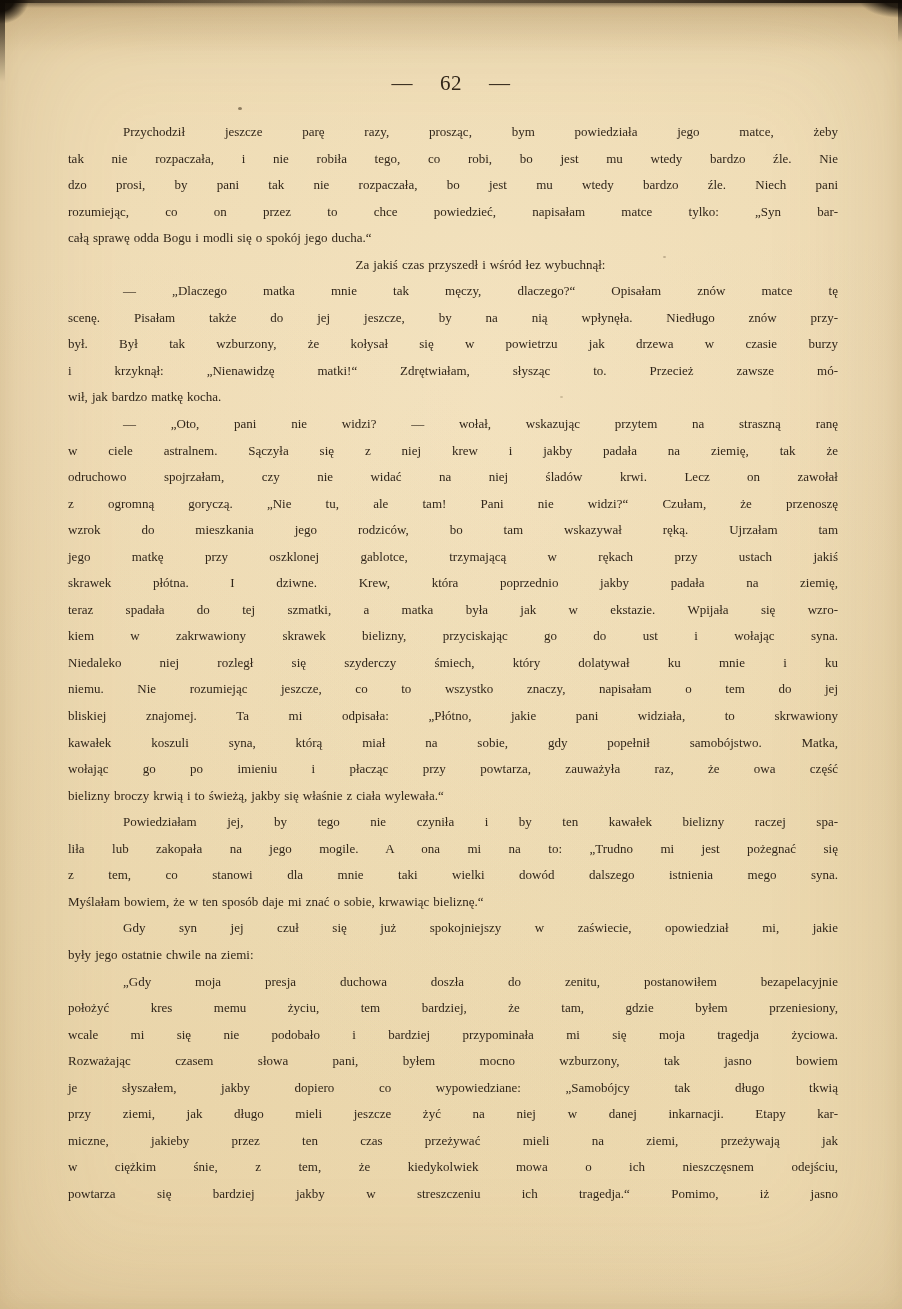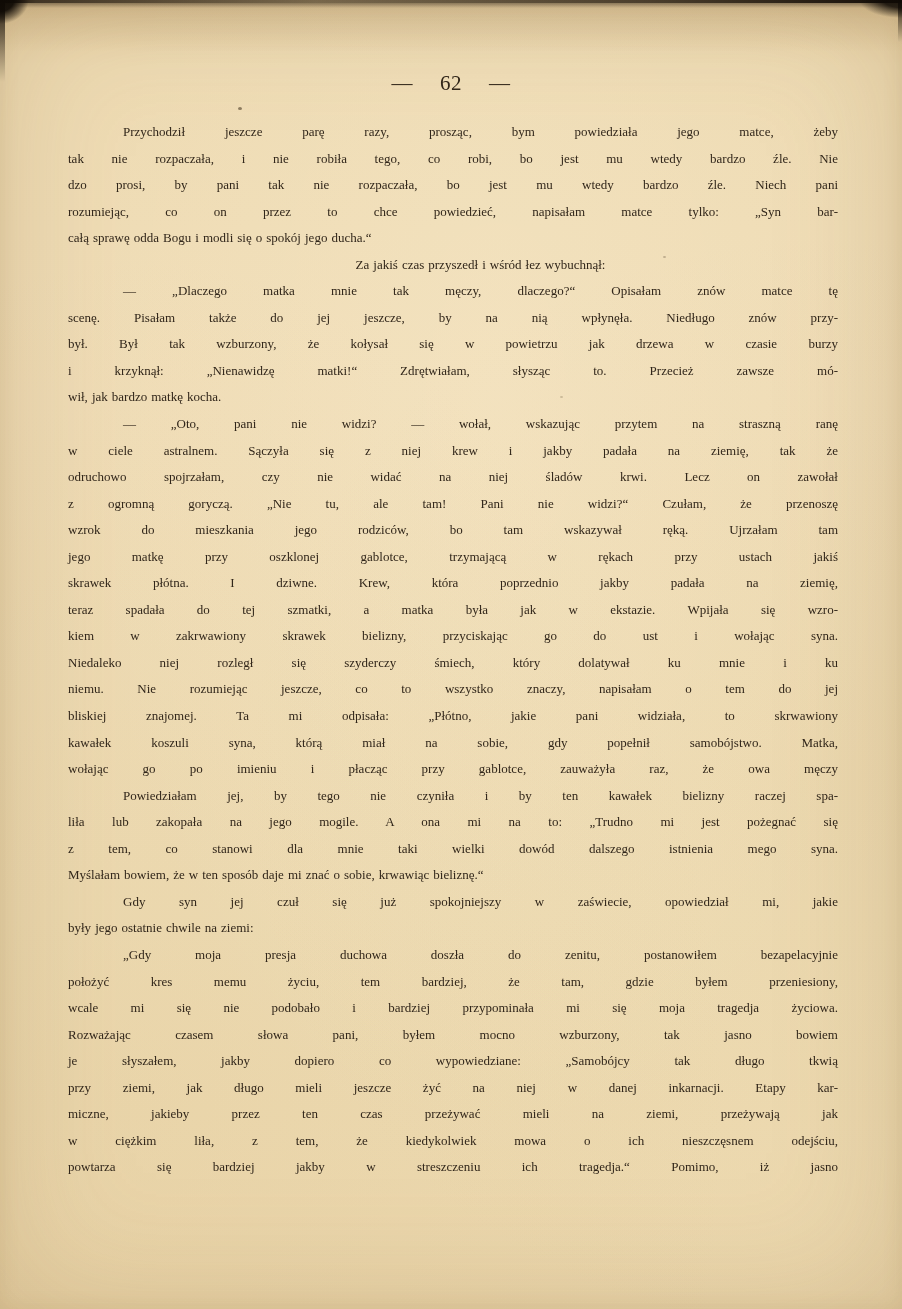--- a/index.html
+++ b/index.html
@@ -104,38 +104,39 @@
         <div class="line just">z ogromną goryczą. „Nie tu, ale tam! Pani nie widzi?“ Czułam, że przenoszę</div>
         <div class="line just">wzrok do mieszkania jego rodziców, bo tam wskazywał ręką. Ujrzałam tam</div>
         <div class="line just">jego matkę przy oszklonej gablotce, trzymającą w rękach przy ustach jakiś</div>
         <div class="line just">skrawek płótna. I dziwne. Krew, która poprzednio jakby padała na ziemię,</div>
         <div class="line just">teraz spadała do tej szmatki, a matka była jak w ekstazie. Wpijała się wzro-</div>
         <div class="line just">kiem w zakrwawiony skrawek bielizny, przyciskając go do ust i wołając syna.</div>
         <div class="line just">Niedaleko niej rozległ się szyderczy śmiech, który dolatywał ku mnie i ku</div>
         <div class="line just">niemu. Nie rozumiejąc jeszcze, co to wszystko znaczy, napisałam o tem do jej</div>
         <div class="line just">bliskiej znajomej. Ta mi odpisała: „Płótno, jakie pani widziała, to skrwawiony</div>
         <div class="line just">kawałek koszuli syna, którą miał na sobie, gdy popełnił samobójstwo. Matka,</div>
-        <div class="line just">wołając go po imieniu i płacząc przy gablotce, zauważyła raz, że owa męczy</div>
+        <div class="line just">wołając go po imieniu i płacząc przy powtarza, zauważyła raz, że owa część</div>
+        <div class="line">bielizny broczy krwią i to świeżą, jakby się właśnie z ciała wylewała.“</div>
       </div>
       <div class="para">
         <div class="line just first">Powiedziałam jej, by tego nie czyniła i by ten kawałek bielizny raczej spa-</div>
         <div class="line just">liła lub zakopała na jego mogile. A ona mi na to: „Trudno mi jest pożegnać się</div>
         <div class="line just">z tem, co stanowi dla mnie taki wielki dowód dalszego istnienia mego syna.</div>
         <div class="line">Myślałam bowiem, że w ten sposób daje mi znać o sobie, krwawiąc bieliznę.“</div>
       </div>
       <div class="para">
         <div class="line just first">Gdy syn jej czuł się już spokojniejszy w zaświecie, opowiedział mi, jakie</div>
         <div class="line">były jego ostatnie chwile na ziemi:</div>
       </div>
       <div class="para">
         <div class="line just first">„Gdy moja presja duchowa doszła do zenitu, postanowiłem bezapelacyjnie</div>
         <div class="line just">położyć kres memu życiu, tem bardziej, że tam, gdzie byłem przeniesiony,</div>
         <div class="line just">wcale mi się nie podobało i bardziej przypominała mi się moja tragedja życiowa.</div>
         <div class="line just">Rozważając czasem słowa pani, byłem mocno wzburzony, tak jasno bowiem</div>
         <div class="line just">je słyszałem, jakby dopiero co wypowiedziane: „Samobójcy tak długo tkwią</div>
         <div class="line just">przy ziemi, jak długo mieli jeszcze żyć na niej w danej inkarnacji. Etapy kar-</div>
         <div class="line just">miczne, jakieby przez ten czas przeżywać mieli na ziemi, przeżywają jak</div>
-        <div class="line just">w ciężkim liła, z tem, że kiedykolwiek mowa o ich nieszczęsnem odejściu,</div>
+        <div class="line just">w ciężkim śnie, z tem, że kiedykolwiek mowa o ich nieszczęsnem odejściu,</div>
         <div class="line just">powtarza się bardziej jakby w streszczeniu ich tragedja.“ Pomimo, iż jasno</div>
       </div>
     </div>
 
 </div>
 
 </body></html>

